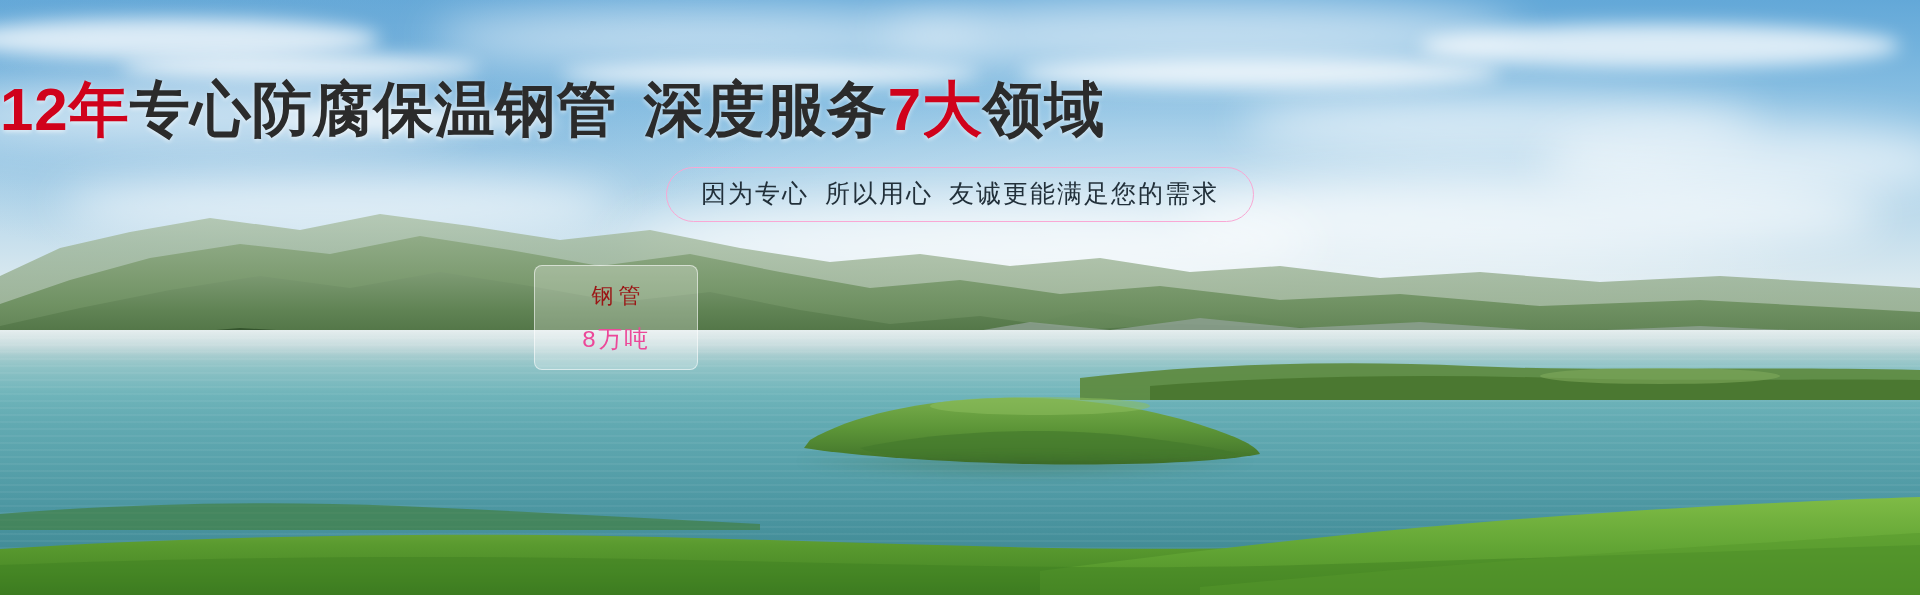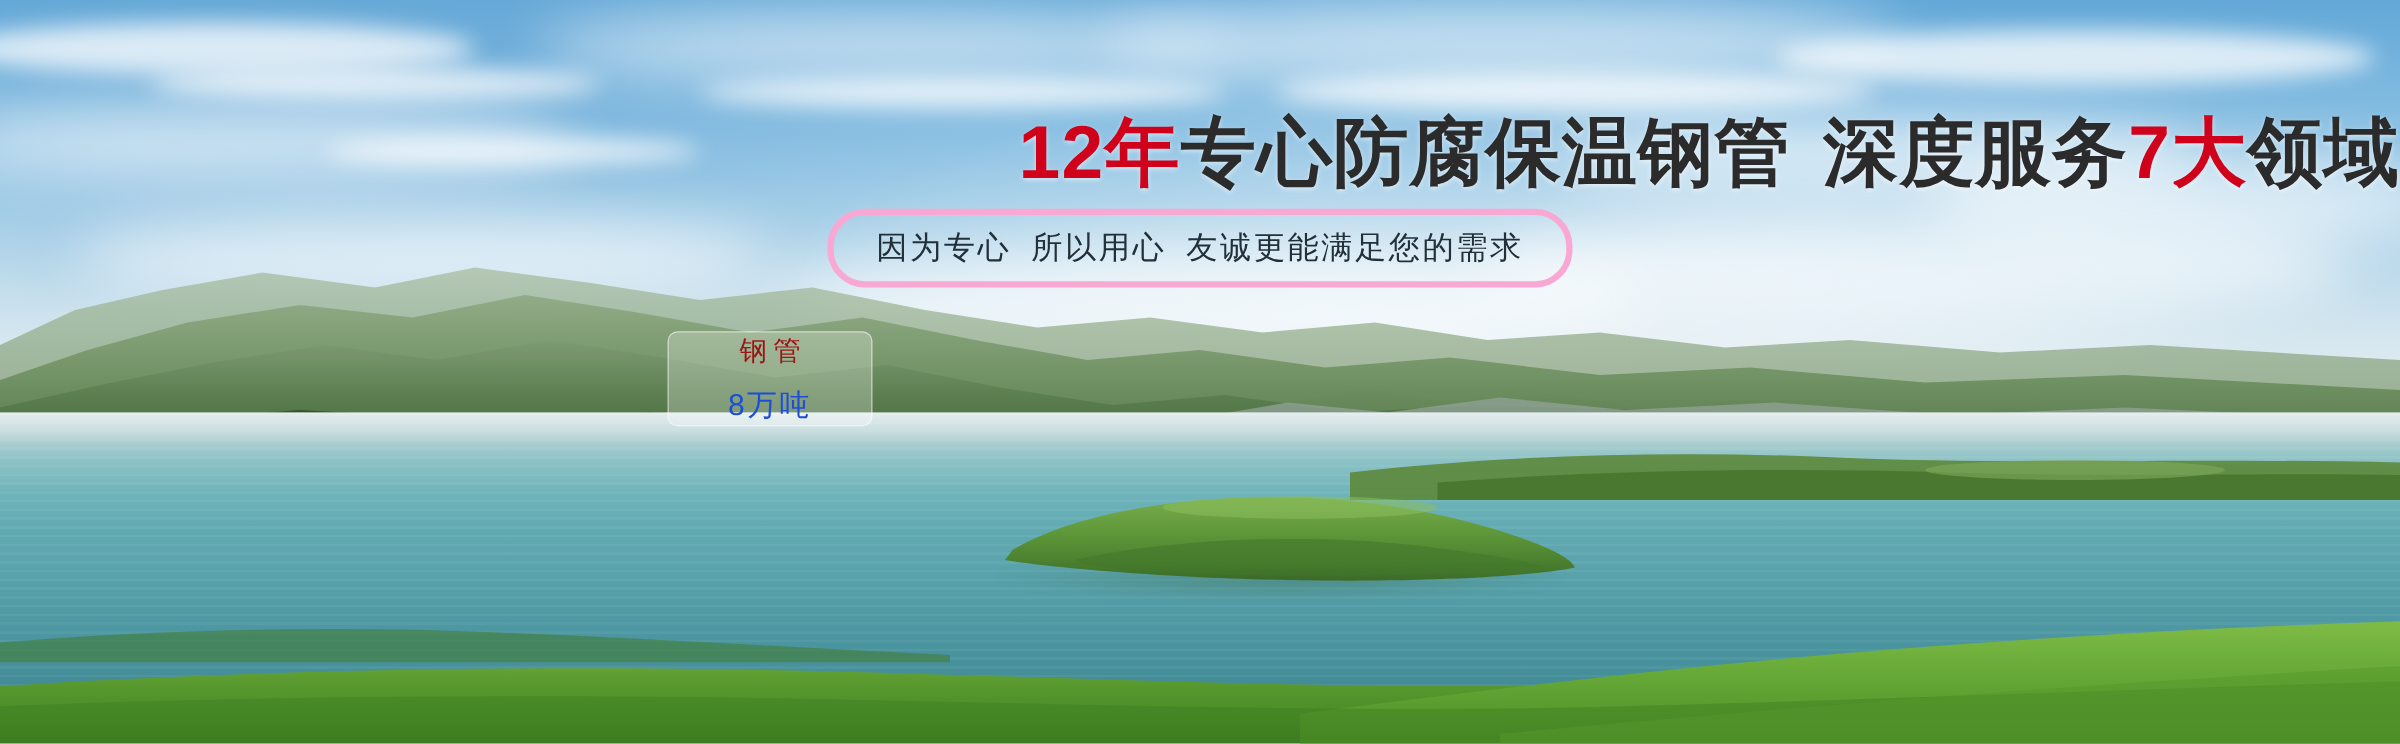--- a/index.html
+++ b/index.html
@@ -92,23 +92,23 @@
   
   .grass-fore {
     position: absolute;
     left: 0; bottom: 0;
     width: 1920px; height: 120px;
   }
 
   
   .headline {
     position: absolute;
-    left: 0; top: 92px;
+    left: 0; top: 80px;
     width: 1920px;
-    text-align: right;
+    text-align: left;
     font-size: 60px;
     font-weight: bold;
     letter-spacing: 1px;
     line-height: 1;
     white-space: nowrap;
     color: #2b2b2b;
     text-shadow: 0 2px 4px rgba(255,255,255,0.55);
   }
   .headline .red {
     color: #d0021b;
@@ -117,21 +117,21 @@
     display: inline-block;
     width: 26px;
   }
 
   .subtitle-pill {
     position: absolute;
     left: 50%;
     transform: translateX(-50%);
     top: 167px;
     padding: 9px 34px 11px 34px;
-    border: 5px solid #f9a8d4;
+    border: 1px solid #f9a8d4;
     border-radius: 30px;
     font-size: 25px;
     color: #22303a;
     white-space: nowrap;
     letter-spacing: 2px;
     background: transparent;
   }
   .subtitle-pill .sep {
     display: inline-block;
     width: 16px;
@@ -140,43 +140,43 @@
   
   .cards {
     position: absolute;
     left: 534px;
     top: 265px;
     display: flex;
     gap: 6px;
   }
   .card {
     width: 164px;
-    height: 76px;
+    height: 105px;
     border-radius: 8px;
     border: 1px solid rgba(255,255,255,0.55);
     background: rgba(255,255,255,0.26);
     display: flex;
     flex-direction: column;
     align-items: center;
     justify-content: center;
     box-sizing: border-box;
   }
   .card-label {
     font-size: 22px;
     color: #9b1515;
     letter-spacing: 5px;
     text-indent: 5px;
     margin-bottom: 12px;
     font-family: "DejaVu Serif", "Liberation Serif", serif;
   }
   .card-value {
     font-size: 24px;
-    color: #1d4ed8;
+    color: #ec4899;
     letter-spacing: 2px;
-    font-family: Liberation Sans, sans-serif;
+    font-family: Liberation Mono, monospace;
   }
   .card-value sup {
     font-size: 14px;
     vertical-align: super;
   }
 </style>
 </head>
 <body>
 
 <div id="banner">

